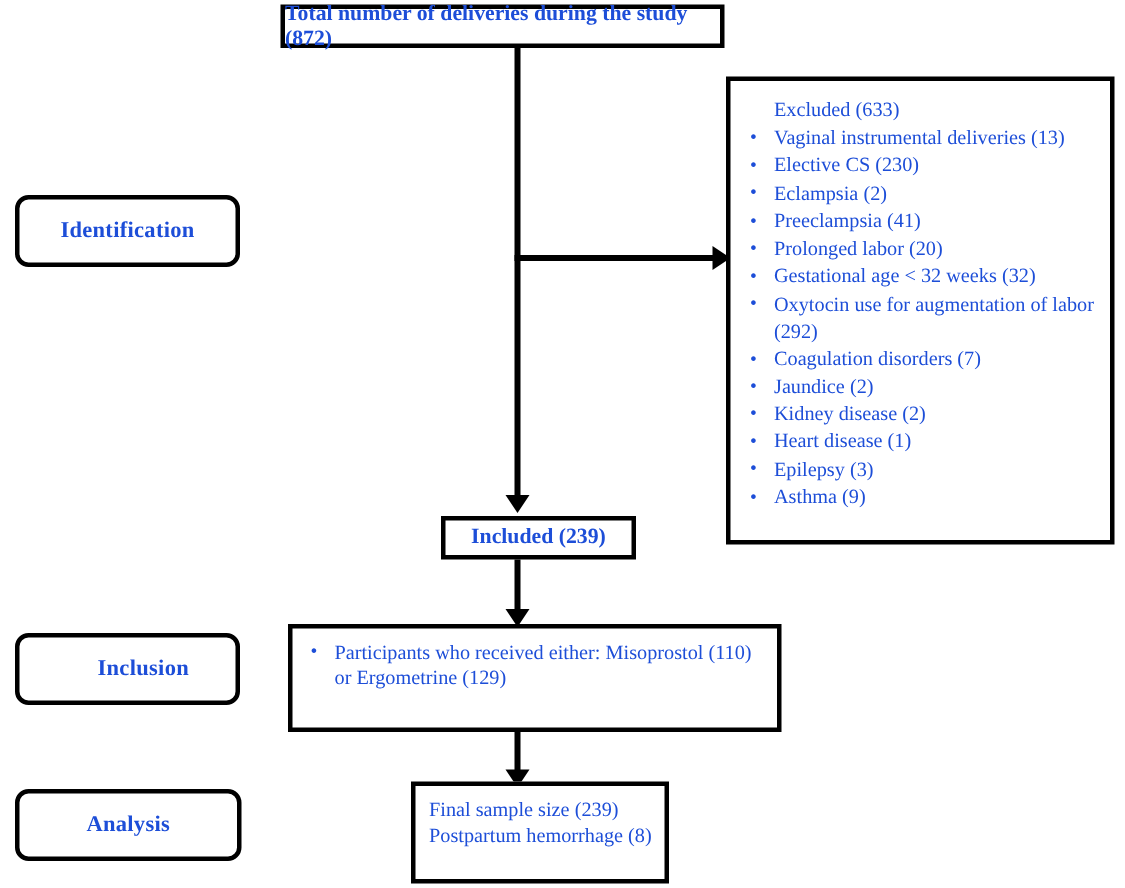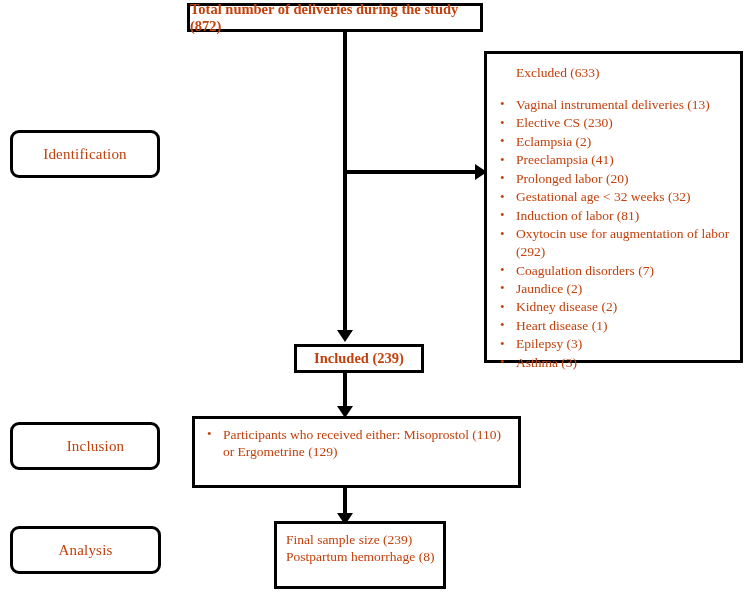--- a/index.html
+++ b/index.html
@@ -20,29 +20,29 @@
     overflow: hidden;
   }
 
   
   .box {
     position: absolute;
     box-sizing: border-box;
     border: 3px solid #000000;
     background: #ffffff;
     font-family: "Liberation Serif", "DejaVu Serif", serif;
-    color: #c2410c;
+    color: #1d4ed8;
   }
   .stage-box {
     border: 3px solid #000000;
     border-radius: 9px;
     display: flex;
     align-items: center;
     justify-content: center;
-    font-weight: normal;
+    font-weight: bold;
     font-size: 15px;
     letter-spacing: 0.2px;
     text-align: center;
   }
   .center-box {
     display: flex;
     align-items: center;
     justify-content: center;
     font-size: 14.5px;
     font-weight: bold;
@@ -52,21 +52,21 @@
     line-height: 1.28;
     padding: 7px 8px 6px 9px;
   }
   .listbox {
     font-size: 13.5px;
     line-height: 1.33;
     padding: 10px 8px 8px 10px;
   }
   .listbox .head {
     margin-left: 19px;
-    margin-bottom: 14px;
+    margin-bottom: 1px;
     white-space: nowrap;
   }
   ul.bullets {
     list-style: none;
     margin: 0;
     padding: 0;
   }
   ul.bullets li {
     position: relative;
     padding-left: 19px;
@@ -143,28 +143,27 @@
 
   <div class="box listbox" style="left:484px; top:51px; width:259px; height:312px;">
     <div class="head">Excluded (633)</div>
     <ul class="bullets">
       <li>Vaginal instrumental deliveries (13)</li>
       <li>Elective CS (230)</li>
       <li>Eclampsia (2)</li>
       <li>Preeclampsia (41)</li>
       <li>Prolonged labor (20)</li>
       <li>Gestational age &lt; 32 weeks (32)</li>
-      <li>Induction of labor (81)</li>
       <li>Oxytocin use for augmentation of labor (292)</li>
       <li>Coagulation disorders (7)</li>
       <li>Jaundice (2)</li>
       <li>Kidney disease (2)</li>
       <li>Heart disease (1)</li>
       <li>Epilepsy (3)</li>
-      <li>Asthma (3)</li>
+      <li>Asthma (9)</li>
     </ul>
   </div>
 
   <div class="box center-box" style="left:294px; top:344px; width:130px; height:29px;">
     <span>Included (239)</span>
   </div>
 
   <div class="box text-box" style="left:192px; top:416px; width:329px; height:72px;">
     <ul class="bullets">
       <li>Participants who received either: Misoprostol (110) or Ergometrine (129)</li>

